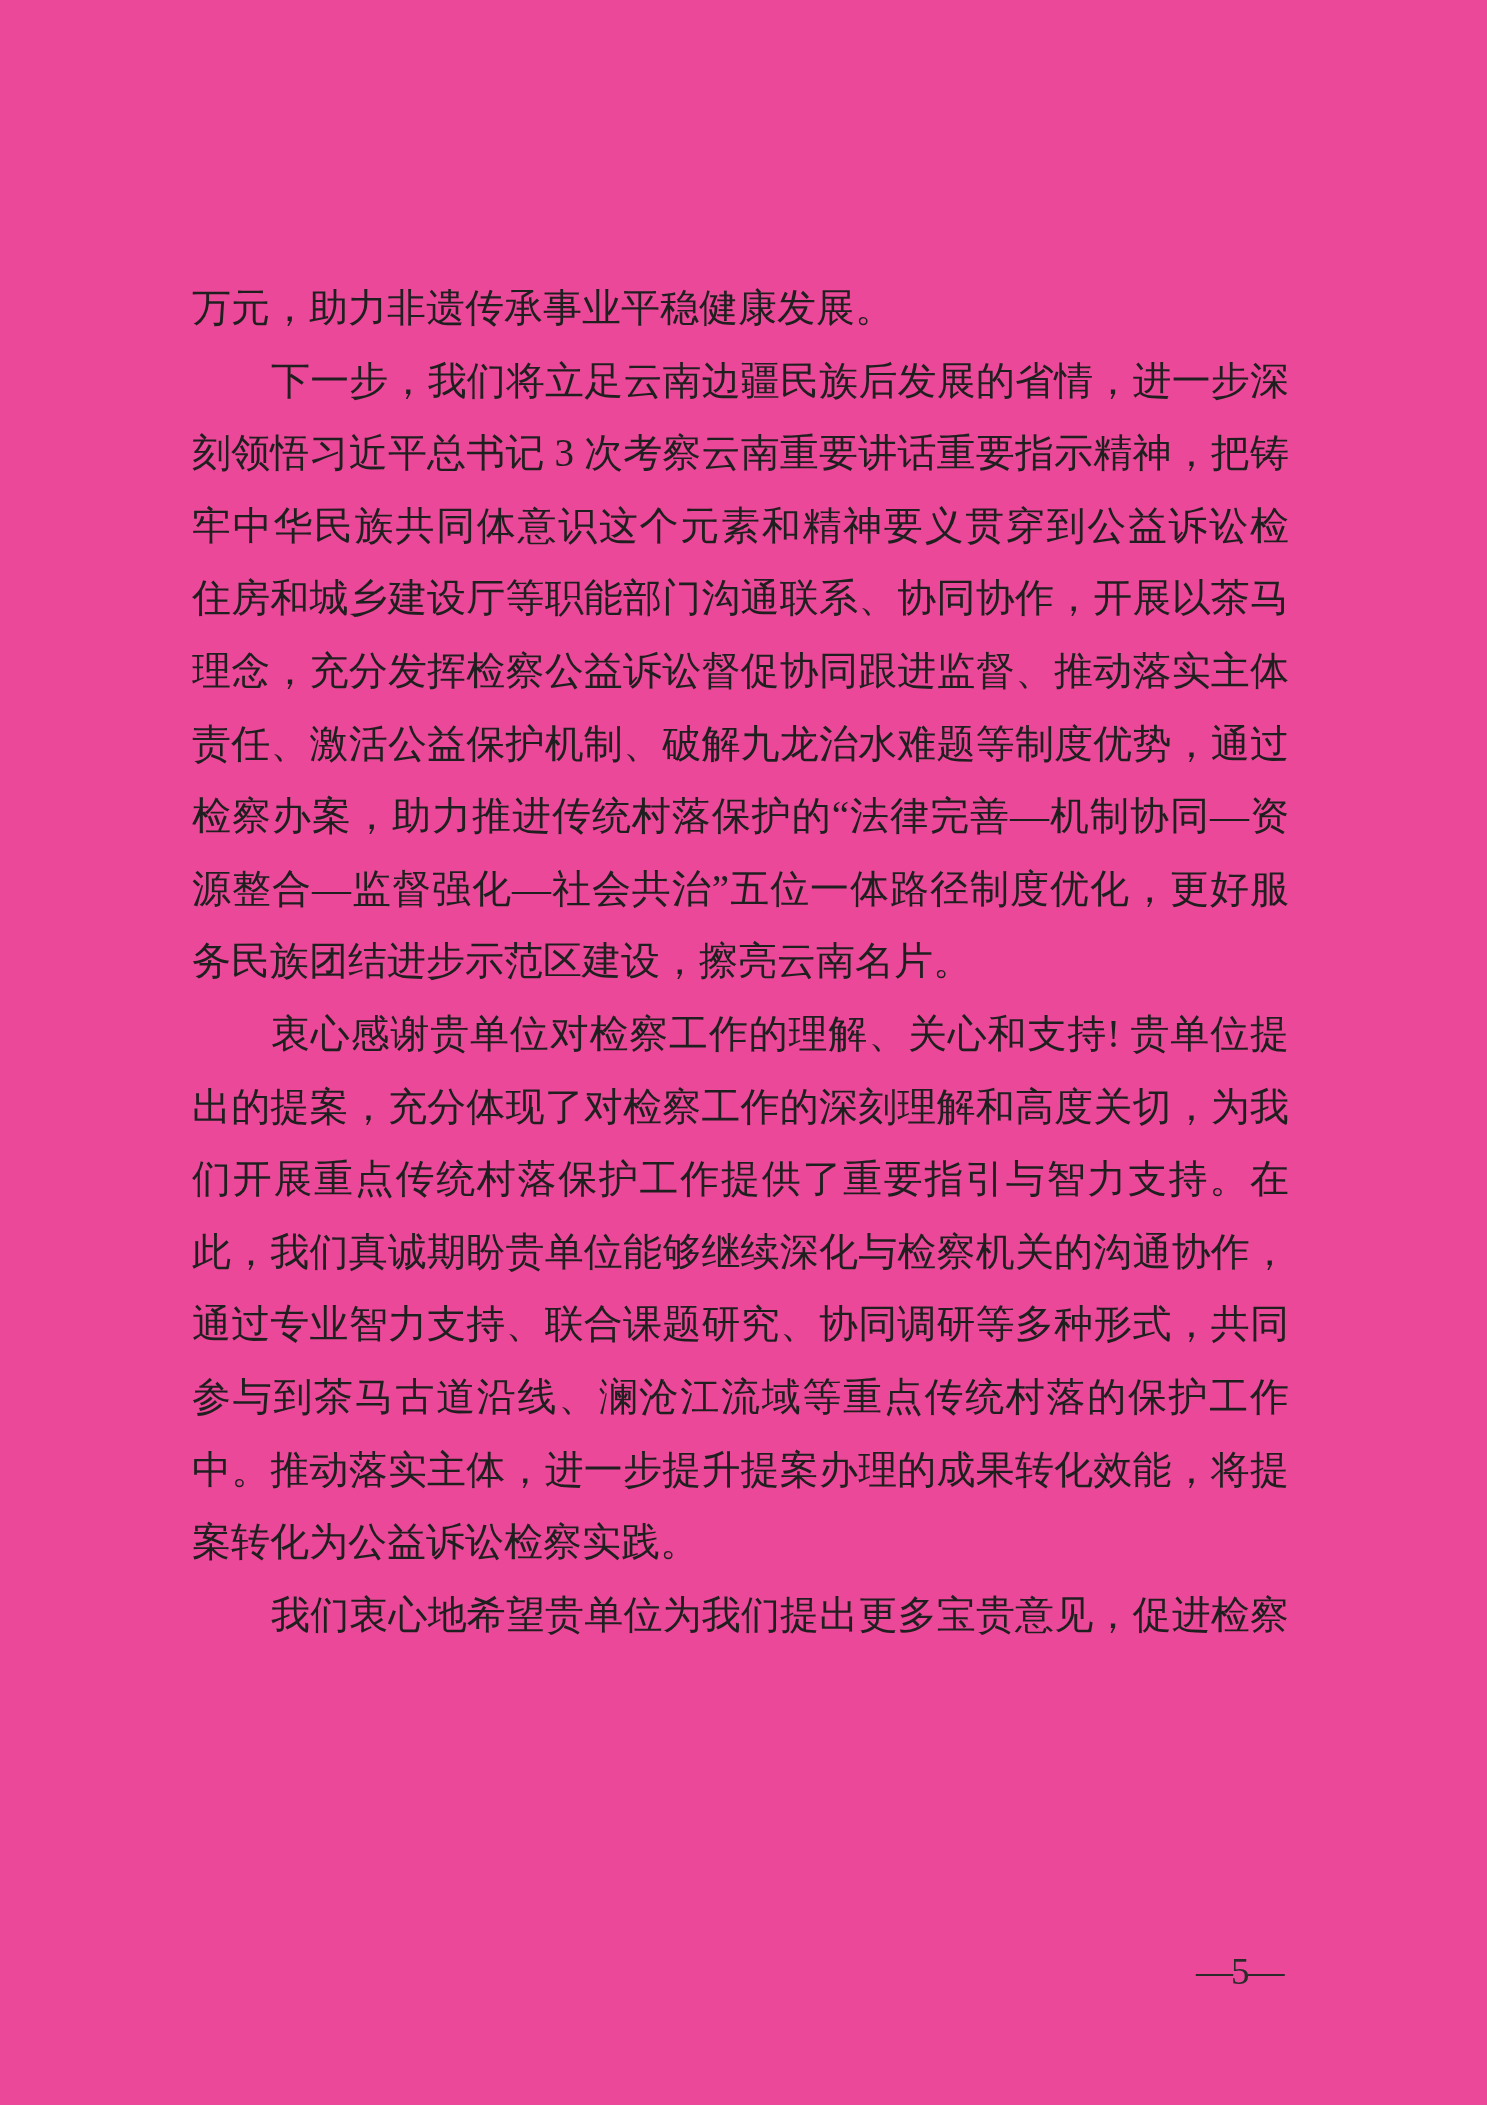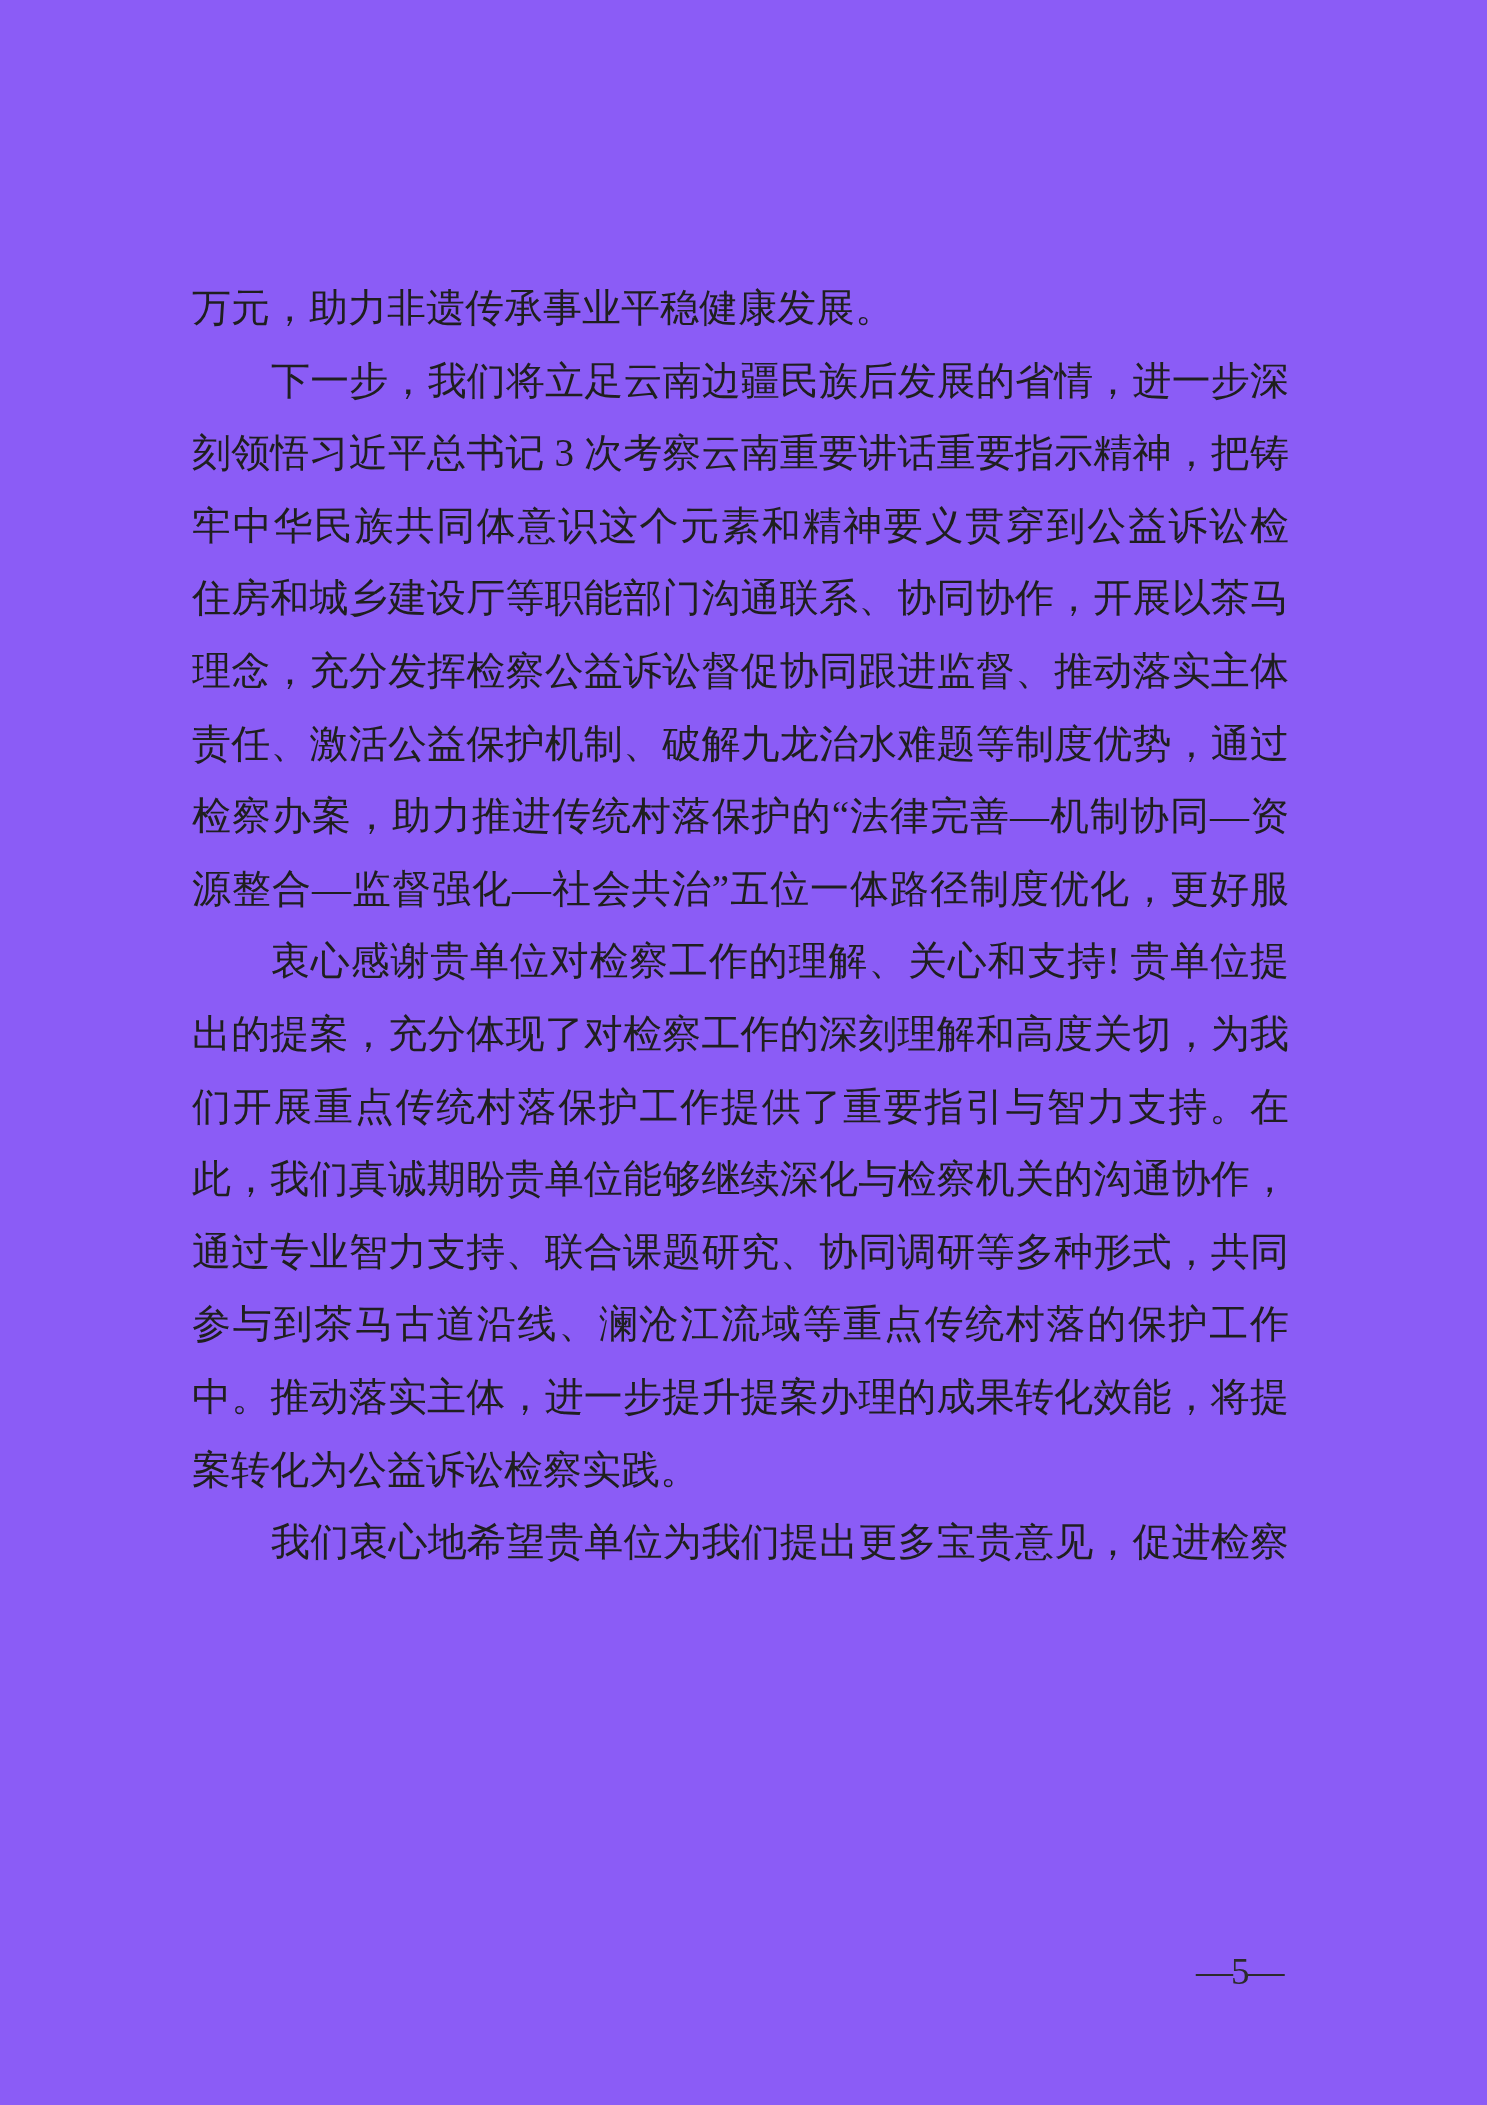--- a/index.html
+++ b/index.html
@@ -4,21 +4,21 @@
 <style>
   html, body {
     margin: 0;
     padding: 0;
     background: #ffffff;
   }
   .page {
     position: relative;
     width: 1487px;
     height: 2105px;
-    background: #8b5cf6;
+    background: #ec4899;
     overflow: hidden;
     font-family: "Liberation Serif", "DejaVu Serif", serif;
   }
   .text-block {
     position: absolute;
     left: 192px;
     top: 272px;
     width: 1097px;
     color: #1f1f1f;
   }
@@ -55,20 +55,21 @@
   <div class="text-block">
       <div class="line">万元，助力非遗传承事业平稳健康发展。</div>
       <div class="line justify indent">下一步，我们将立足云南边疆民族后发展的省情，进一步深</div>
       <div class="line justify">刻领悟习近平总书记 3 次考察云南重要讲话重要指示精神，把铸</div>
       <div class="line justify">牢中华民族共同体意识这个元素和精神要义贯穿到公益诉讼检</div>
       <div class="line justify">住房和城乡建设厅等职能部门沟通联系、协同协作，开展以茶马</div>
       <div class="line justify">理念，充分发挥检察公益诉讼督促协同跟进监督、推动落实主体</div>
       <div class="line justify">责任、激活公益保护机制、破解九龙治水难题等制度优势，通过</div>
       <div class="line justify">检察办案，助力推进传统村落保护的“法律完善—机制协同—资</div>
       <div class="line justify">源整合—监督强化—社会共治”五位一体路径制度优化，更好服</div>
+      <div class="line">务民族团结进步示范区建设，擦亮云南名片。</div>
       <div class="line justify indent">衷心感谢贵单位对检察工作的理解、关心和支持! 贵单位提</div>
       <div class="line justify">出的提案，充分体现了对检察工作的深刻理解和高度关切，为我</div>
       <div class="line justify">们开展重点传统村落保护工作提供了重要指引与智力支持。在</div>
       <div class="line justify">此，我们真诚期盼贵单位能够继续深化与检察机关的沟通协作，</div>
       <div class="line justify">通过专业智力支持、联合课题研究、协同调研等多种形式，共同</div>
       <div class="line justify">参与到茶马古道沿线、澜沧江流域等重点传统村落的保护工作</div>
       <div class="line justify">中。推动落实主体，进一步提升提案办理的成果转化效能，将提</div>
       <div class="line">案转化为公益诉讼检察实践。</div>
       <div class="line justify indent">我们衷心地希望贵单位为我们提出更多宝贵意见，促进检察</div>
     </div>

